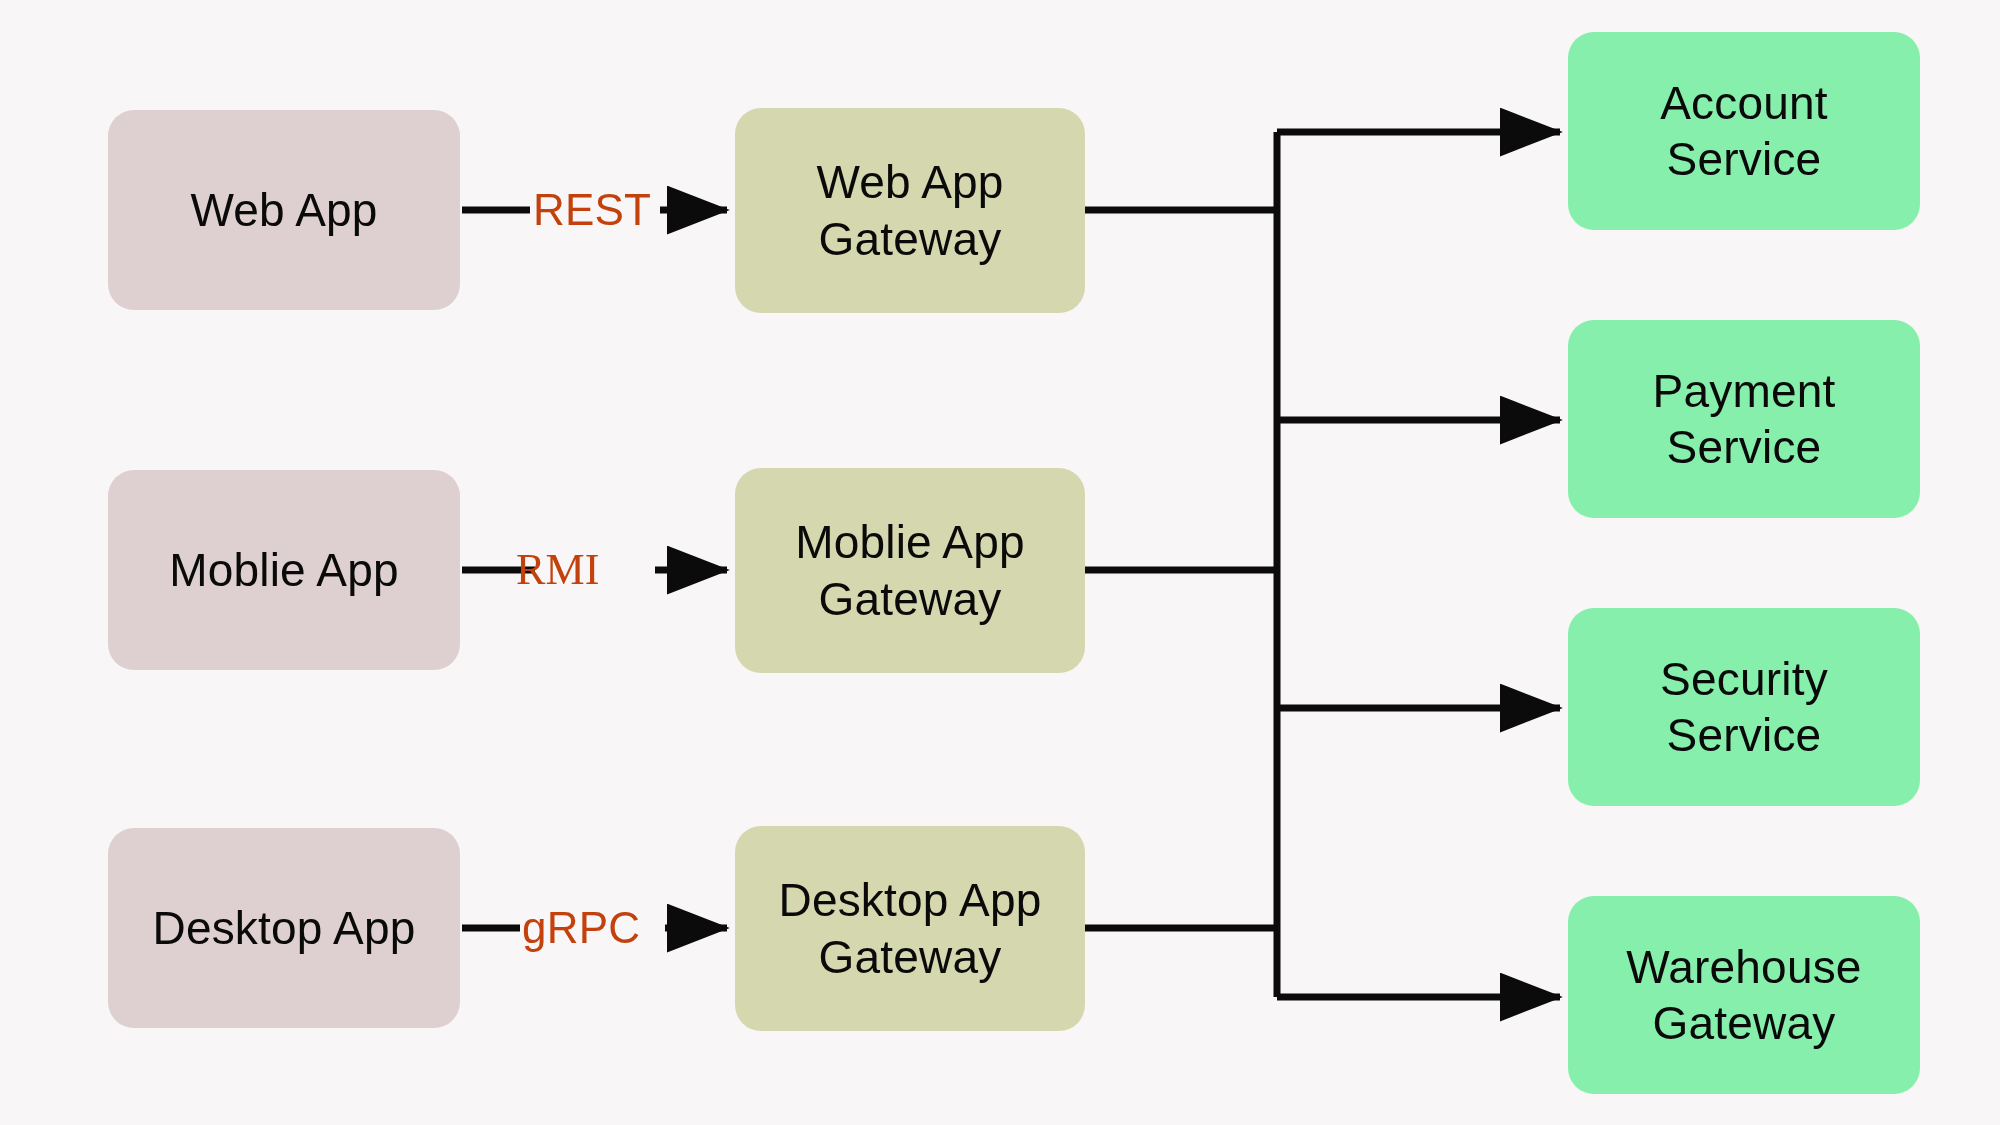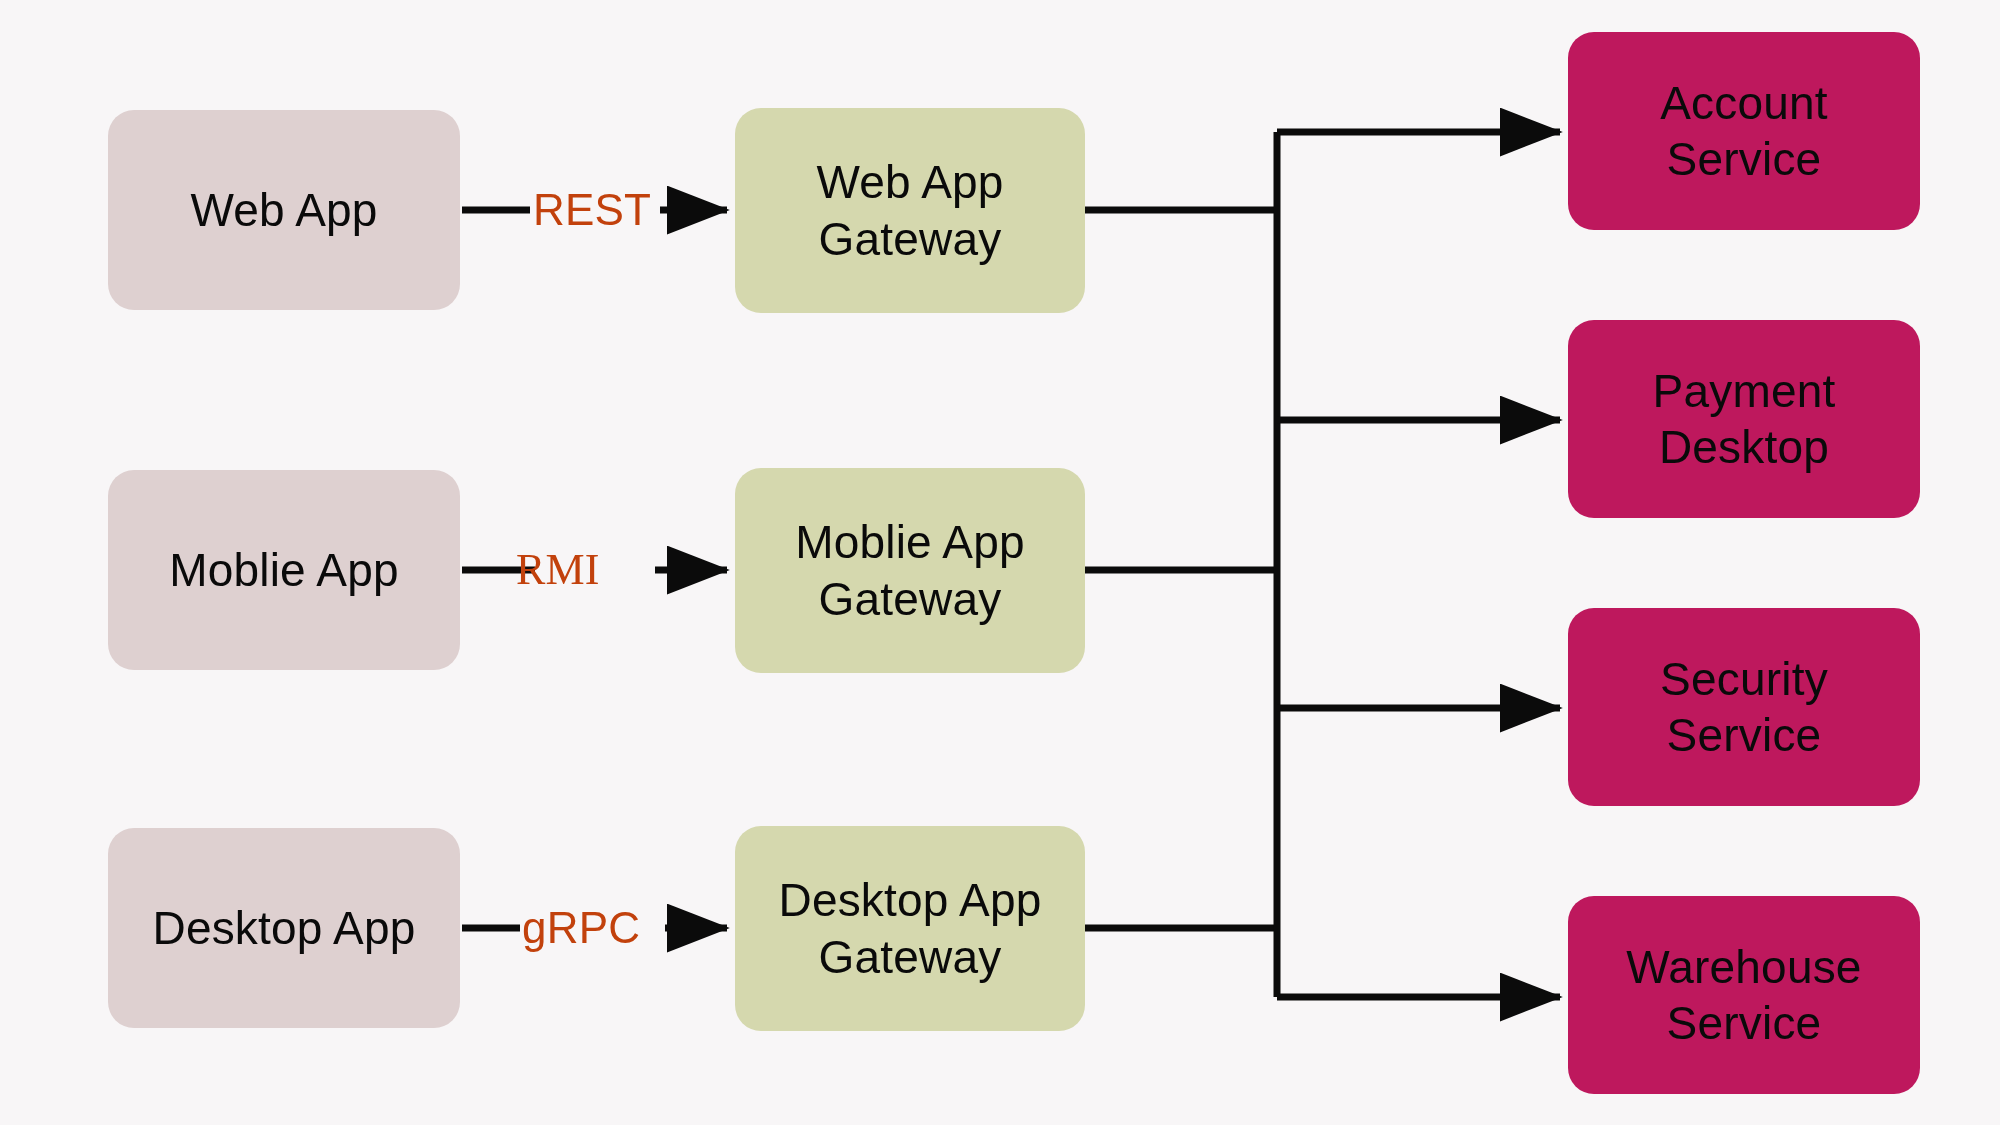--- a/index.html
+++ b/index.html
@@ -31,21 +31,21 @@
     color: #0a0a0a;
     font-size: 46px;
     line-height: 1.22;
     letter-spacing: 0.2px;
     font-weight: 400;
     padding: 6px 10px;
     white-space: pre-line;
   }
   .node.client   { background: #ded0d0; }
   .node.gateway  { background: #d5d8ae; }
-  .node.service  { background: #be185d; }
+  .node.service  { background: #86efac; }
 
   .edge-label {
     position: absolute;
     font-size: 44px;
     color: #c2410c;
     line-height: 1;
     white-space: nowrap;
     letter-spacing: 0.2px;
   }
   svg#wires {
@@ -108,27 +108,27 @@
   <div class="node gateway" style="left:735px; top:468px; width:350px; height:205px;">Moblie App
 Gateway</div>
 
   <div class="node gateway" style="left:735px; top:826px; width:350px; height:205px;">Desktop App
 Gateway</div>
 
   <div class="node service" style="left:1568px; top:32px; width:352px; height:198px;">Account
 Service</div>
 
   <div class="node service" style="left:1568px; top:320px; width:352px; height:198px;">Payment
-Desktop</div>
+Service</div>
 
   <div class="node service" style="left:1568px; top:608px; width:352px; height:198px;">Security
 Service</div>
 
   <div class="node service" style="left:1568px; top:896px; width:352px; height:198px;">Warehouse
-Service</div>
+Gateway</div>
 
   <div class="edge-label" style="left:533px; top:188px;">REST</div>
 
   <div class="edge-label" style="left:516px; top:548px;font-family:Liberation Serif, serif;">RMI</div>
 
   <div class="edge-label" style="left:522px; top:906px;text-align:center;">gRPC</div>
 
 </div>
 
 </body></html>

